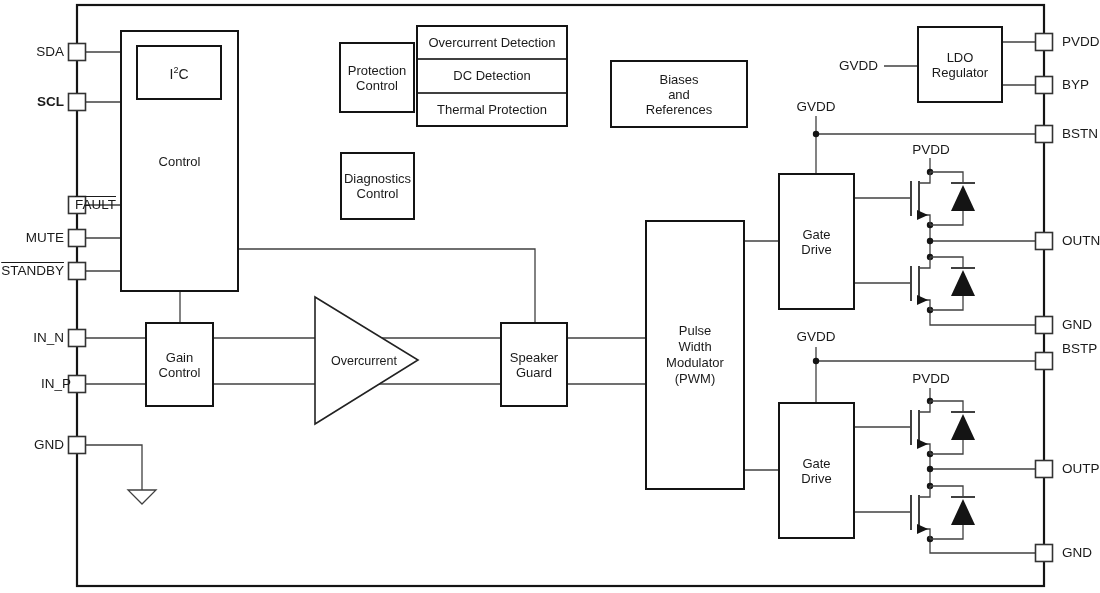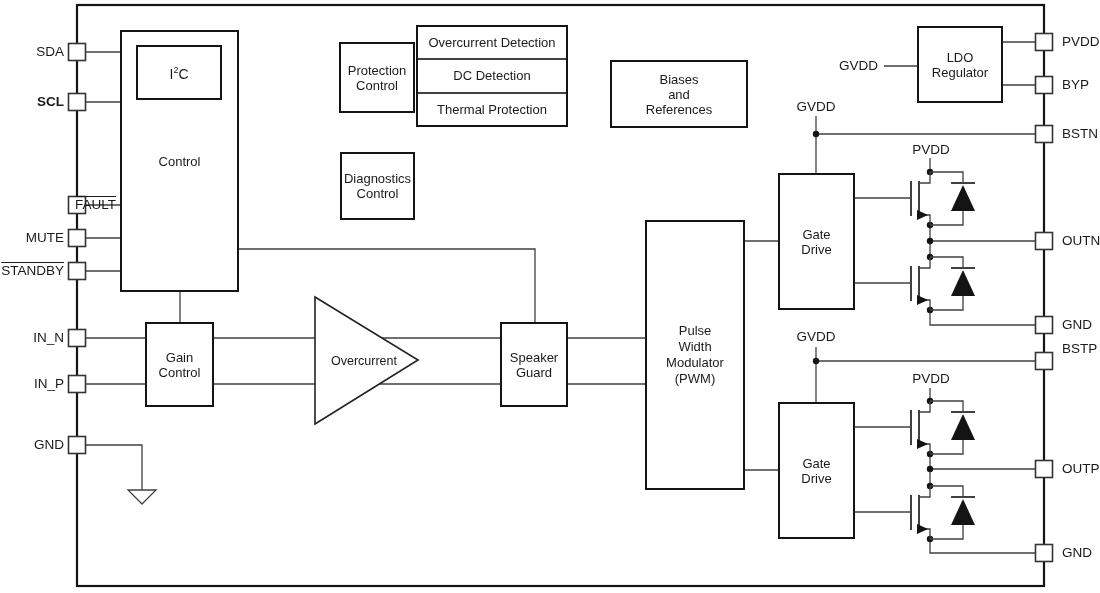--- a/index.html
+++ b/index.html
@@ -232,21 +232,21 @@
     <span>Gate</span>
     <span>Drive</span>
   </div>
 
   <div class="lbl left-col" style="left:0;top:44px;width:64px;">SDA</div>
   <div class="lbl left-col" style="left:0;top:94px;width:64px;font-weight:bold;">SCL</div>
   <div class="lbl left-col overline" style="left:4px;top:197px;width:64px;margin-left:48px;">FAULT</div>
   <div class="lbl left-col" style="left:0;top:230px;width:64px;">MUTE</div>
   <div class="lbl left-col overline" style="left:0;top:263px;width:64px;">STANDBY</div>
   <div class="lbl left-col" style="left:0;top:330px;width:64px;">IN_N</div>
-  <div class="lbl left-col" style="left:0;top:376px;width:64px;">IN_P</div>
+  <div class="lbl left-col" style="left:0;top:376px;width:64px;padding-left:7px;">IN_P</div>
   <div class="lbl left-col" style="left:0;top:437px;width:64px;">GND</div>
 
   <div class="lbl right-col" style="left:1062px;top:34px;">PVDD</div>
   <div class="lbl right-col" style="left:1062px;top:77px;">BYP</div>
   <div class="lbl right-col" style="left:1062px;top:126px;">BSTN</div>
   <div class="lbl right-col" style="left:1062px;top:233px;">OUTN</div>
   <div class="lbl right-col" style="left:1062px;top:317px;">GND</div>
   <div class="lbl right-col" style="left:1062px;top:332px;margin-top:9px;">BSTP</div>
   <div class="lbl right-col" style="left:1062px;top:461px;">OUTP</div>
   <div class="lbl right-col" style="left:1062px;top:545px;">GND</div>

